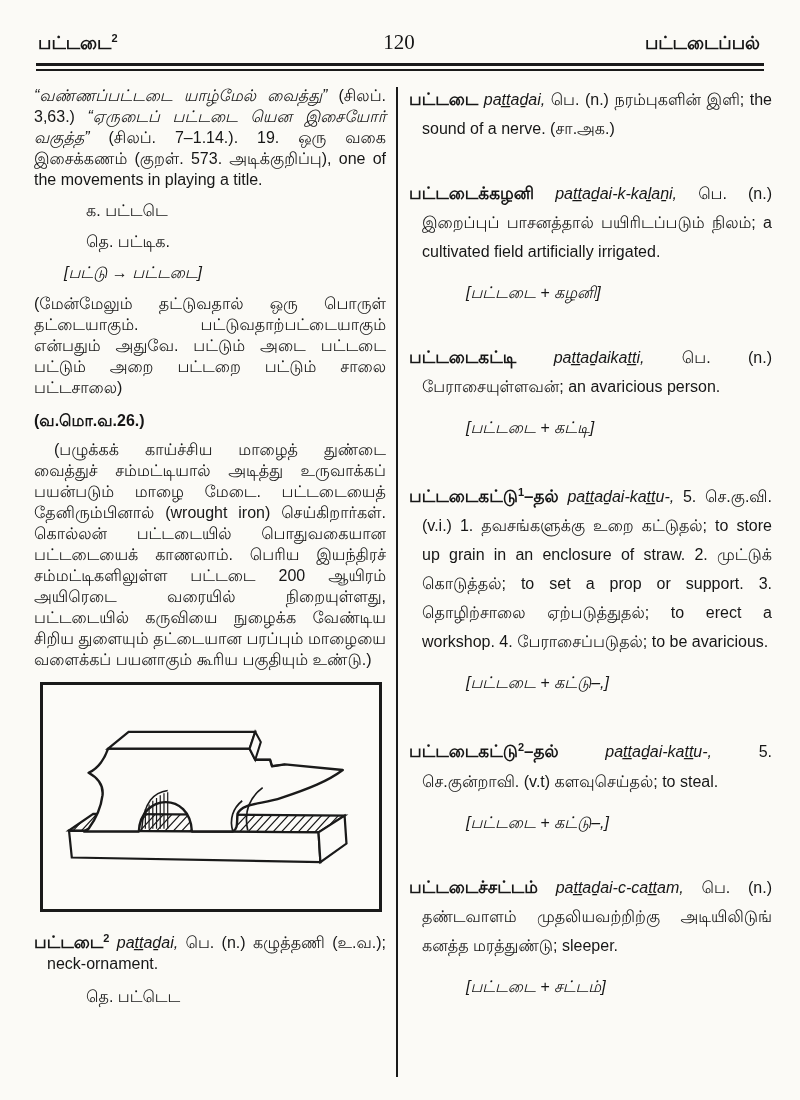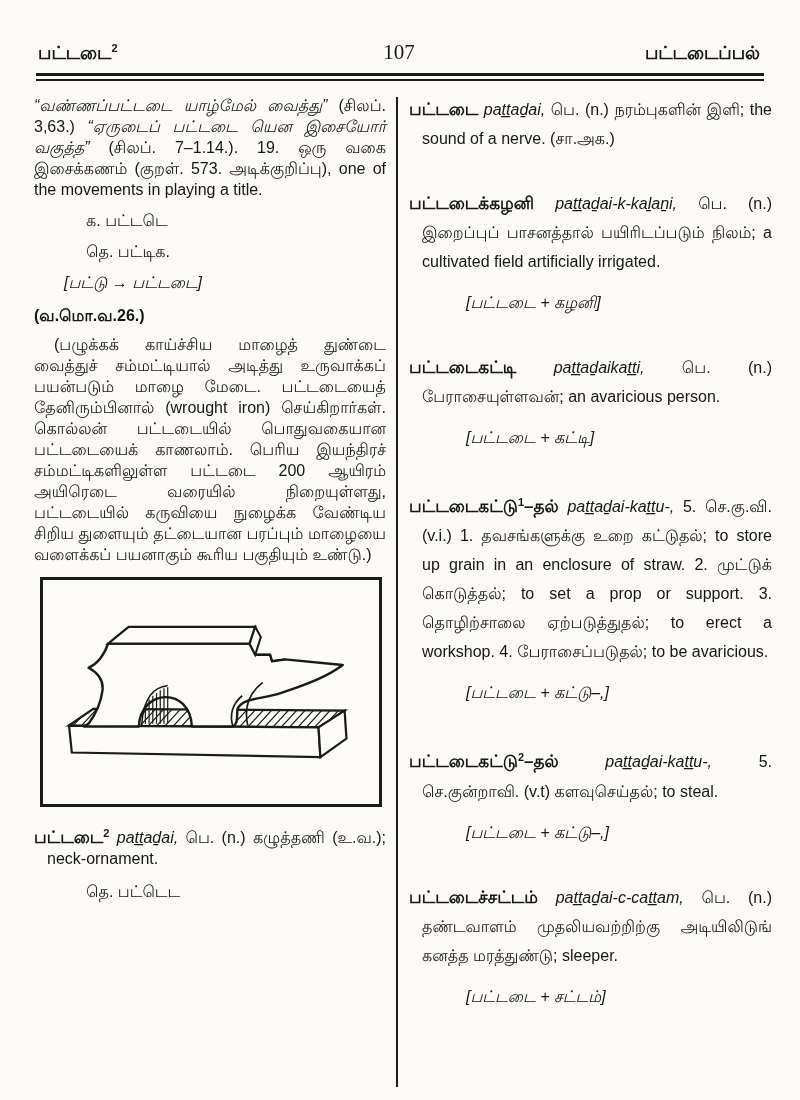--- a/index.html
+++ b/index.html
@@ -2,21 +2,21 @@
 <html><head>
 <meta charset="utf-8">
 <style>
   html,body{margin:0;padding:0;}
   .page{
     width:800px;height:1100px;box-sizing:border-box;
     background:#fbfaf6;color:#161616;overflow:hidden;
     font-family:"Liberation Sans","DejaVu Sans",sans-serif;
   }
   
-  .hdr{display:flex;align-items:baseline;padding:40px 40px 0 38px;}
+  .hdr{display:flex;align-items:baseline;padding:30px 40px 0 38px;}
   .hdr .hl{flex:1;font-weight:bold;font-size:18px;}
   .hdr .hc{flex:1;text-align:center;font-family:"Liberation Serif","DejaVu Serif",serif;font-size:21px;}
   .hdr .hr{flex:1;text-align:right;font-weight:bold;font-size:18px;}
   .hl sup,.hwsup{font-size:11px;font-weight:bold;}
   .rule{margin:7px 36px 0 36px;height:3px;border-top:3px solid #1a1a1a;border-bottom:2px solid #1a1a1a;}
   
   .cols{display:flex;padding:14px 28px 0 34px;}
   .colL{width:352px;font-size:16px;line-height:21px;}
   .vdiv{width:2px;background:#1a1a1a;margin:2px 9px 0 10px;height:990px;}
   .colR{flex:1;font-size:16px;line-height:29px;padding-left:2px;}
@@ -39,35 +39,36 @@
   svg .ink{stroke:#1a1a1a;fill:none;}
   svg .wink{stroke:#1a1a1a;fill:#fcfbf8;}
 </style>
 </head>
 <body>
 
 <div class="page">
 
   <div class="hdr">
     <div class="hl"><span>பட்டடை</span><sup>2</sup></div>
-    <div class="hc">107</div>
+    <div class="hc">120</div>
     <div class="hr">பட்டடைப்பல்</div>
   </div>
   <div class="rule"></div>
 
   <div class="cols">
 
     <div class="colL">
 
       <div class="p"><span class="q">“வண்ணப்பட்டடை யாழ்மேல் வைத்து”</span><span> (சிலப். 3,63.) </span><span class="q">“ஏருடைப் பட்டடை யென இசையோர் வகுத்த”</span><span> (சிலப். 7–1.14.). 19. ஒரு வகை இசைக்கணம் (குறள். 573. அடிக்குறிப்பு), one of the movements in playing a title.</span></div>
 
       <div class="cog">க. பட்டடெ</div>
       <div class="cog">தெ. பட்டிக.</div>
       <div class="etymL">[பட்டு → பட்டடை]</div>
 
+      <div class="p" style="margin-bottom:0">(மேன்மேலும் தட்டுவதால் ஒரு பொருள் தட்டையாகும். பட்டுவதாற்பட்டையாகும் என்பதும் அதுவே. பட்டும் அடை பட்டடை பட்டும் அறை பட்டறை பட்டும் சாலை பட்டசாலை)</div>
       <div class="src">(வ.மொ.வ.26.)</div>
 
       <div class="p indent">(பழுக்கக் காய்ச்சிய மாழைத் துண்டை வைத்துச் சம்மட்டியால் அடித்து உருவாக்கப் பயன்படும் மாழை மேடை. பட்டடையைத் தேனிரும்பினால் (wrought iron) செய்கிறார்கள். கொல்லன் பட்டடையில் பொதுவகையான பட்டடையைக் காணலாம். பெரிய இயந்திரச் சம்மட்டிகளிலுள்ள பட்டடை 200 ஆயிரம் அயிரெடை வரையில் நிறையுள்ளது, பட்டடையில் கருவியை நுழைக்க வேண்டிய சிறிய துளையும் தட்டையான பரப்பும் மாழையை வளைக்கப் பயனாகும் கூரிய பகுதியும் உண்டு.)</div>
 
       <div class="figure">
         <svg width="328" height="216" viewBox="0 0 345 232" role="img">
 
           <polygon class="wink" stroke-width="2.4" points="20,152 46,134 316,136 288,154"></polygon>
           <polygon class="wink" stroke-width="2.4" points="20,152 288,154 290,186 23,181"></polygon>
           <polygon class="wink" stroke-width="2.4" points="288,154 316,136 318,166 290,186"></polygon>

